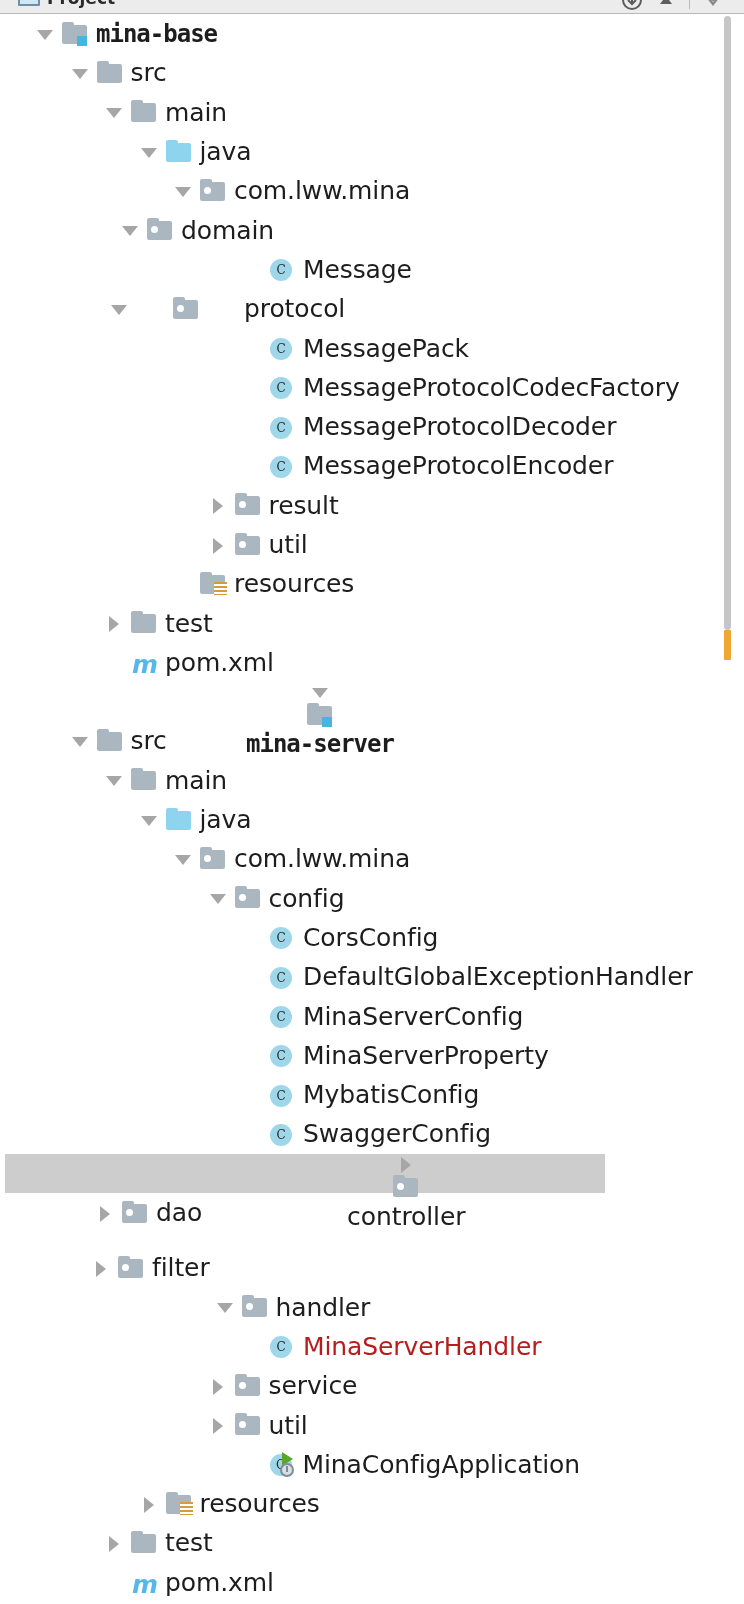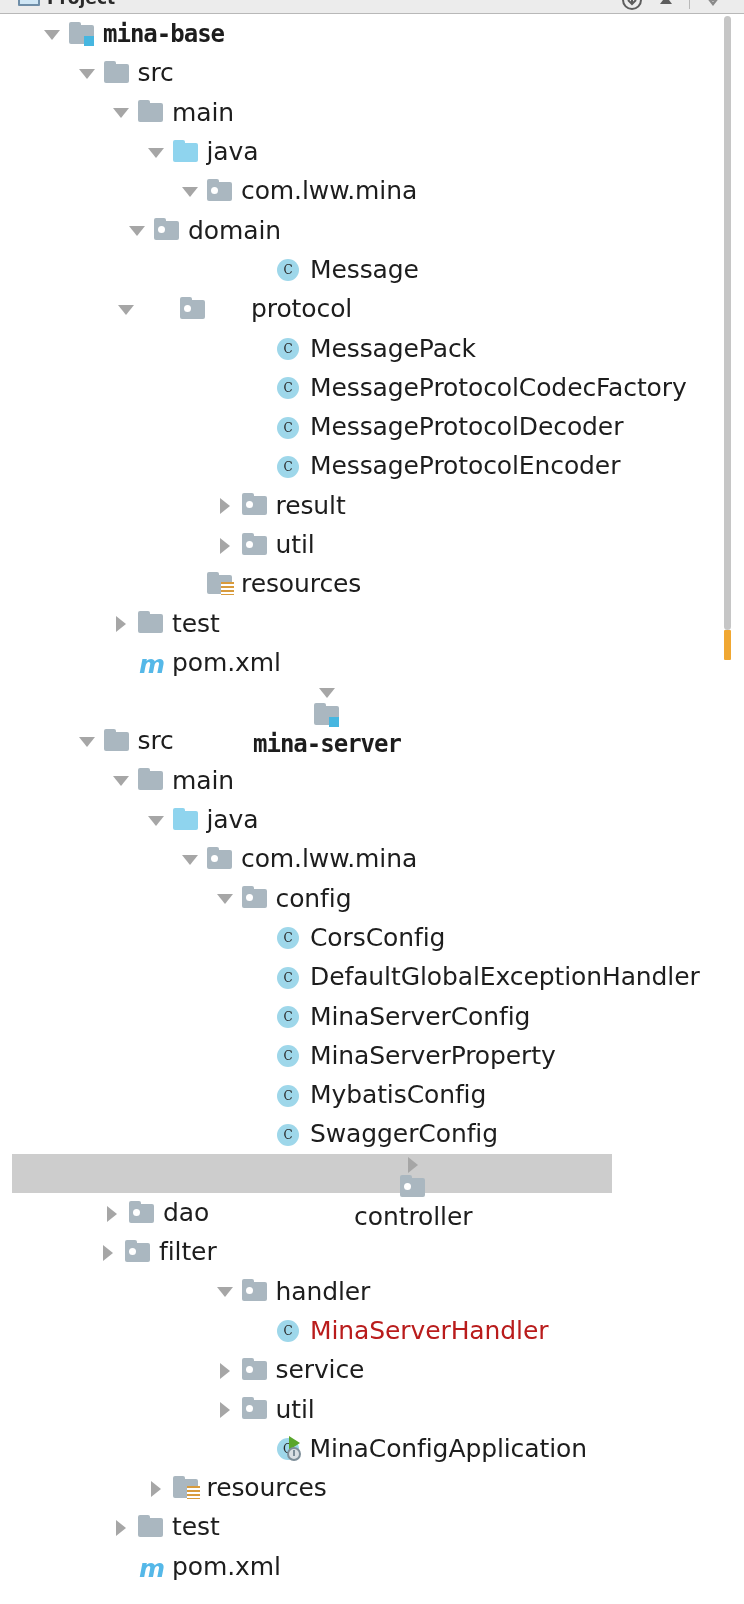--- a/index.html
+++ b/index.html
@@ -38,21 +38,21 @@
     position:absolute; right:13px; top:16px; width:7px; height:614px;
     background:#c6c6c6; border-radius:4px;
   }
   .scroll-thumb-orange{
     position:absolute; right:13px; top:630px; width:7px; height:30px;
     background:#f0a732; border-radius:1px;
   }
 
   
   .tree{
-    position:absolute; top:14px; left:12px; width:600px;
+    position:absolute; top:14px; left:5px; width:600px;
   }
   .row{
     position:relative; height:39.3px;
     display:flex; align-items:center;
     white-space:nowrap;
     font-size:25px; color:#1d1d1d;
     letter-spacing:-0.1px;
   }
   .row.selected{ background:#cdcdcd;flex-direction:column; }
 
@@ -411,30 +411,30 @@
     </div>
     <div class="row" style="padding-left: 90px;">
       <span class="arrow right"></span>
       <span class="ico">
         <span class="f-tab"></span>
         <span class="f-base"></span>
         <span class="pkg-dot"></span>
       </span>
       <span class="label">dao</span>
     </div>
-    <div class="row" style="padding-left: 86px;">
+    <div class="row" style="padding-left: 86px; margin-top: 16px;">
       <span class="arrow right"></span>
       <span class="ico">
         <span class="f-tab"></span>
         <span class="f-base"></span>
         <span class="pkg-dot"></span>
       </span>
       <span class="label">filter</span>
     </div>
-    <div class="row" style="padding-left: 202.5px;">
+    <div class="row" style="padding-left: 202.5px; margin-left: 7px;">
       <span class="arrow down"></span>
       <span class="ico">
         <span class="f-tab"></span>
         <span class="f-base"></span>
         <span class="pkg-dot"></span>
       </span>
       <span class="label">handler</span>
     </div>
     <div class="row" style="padding-left: 237px;">
       <span class="arrow none"></span>

